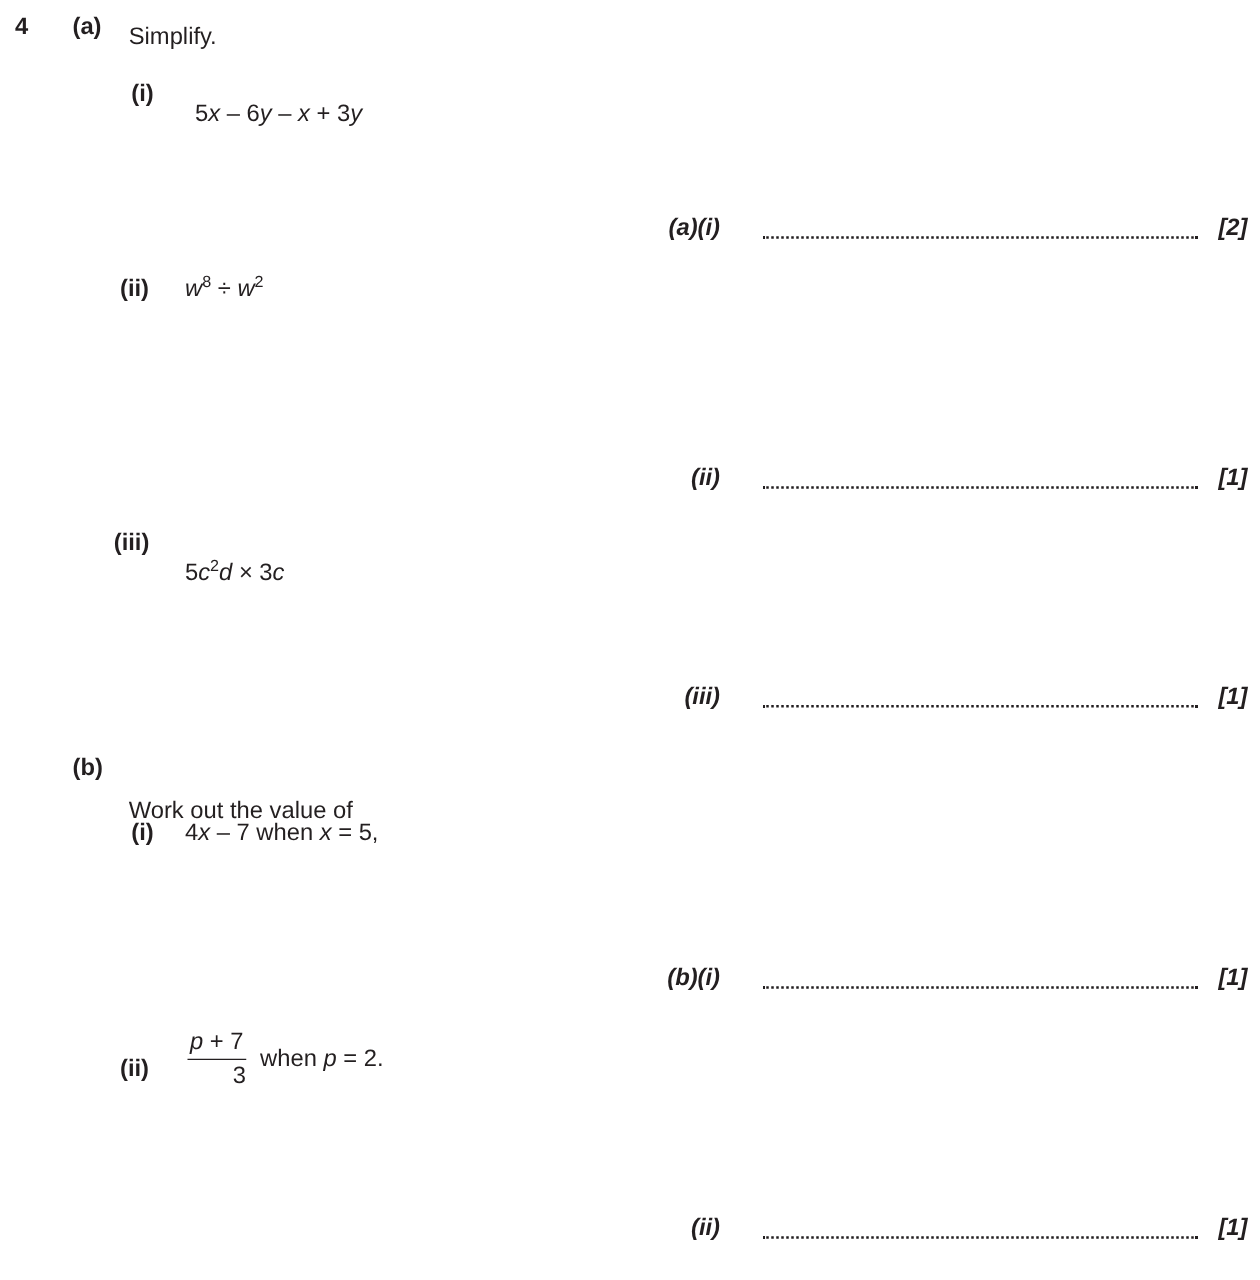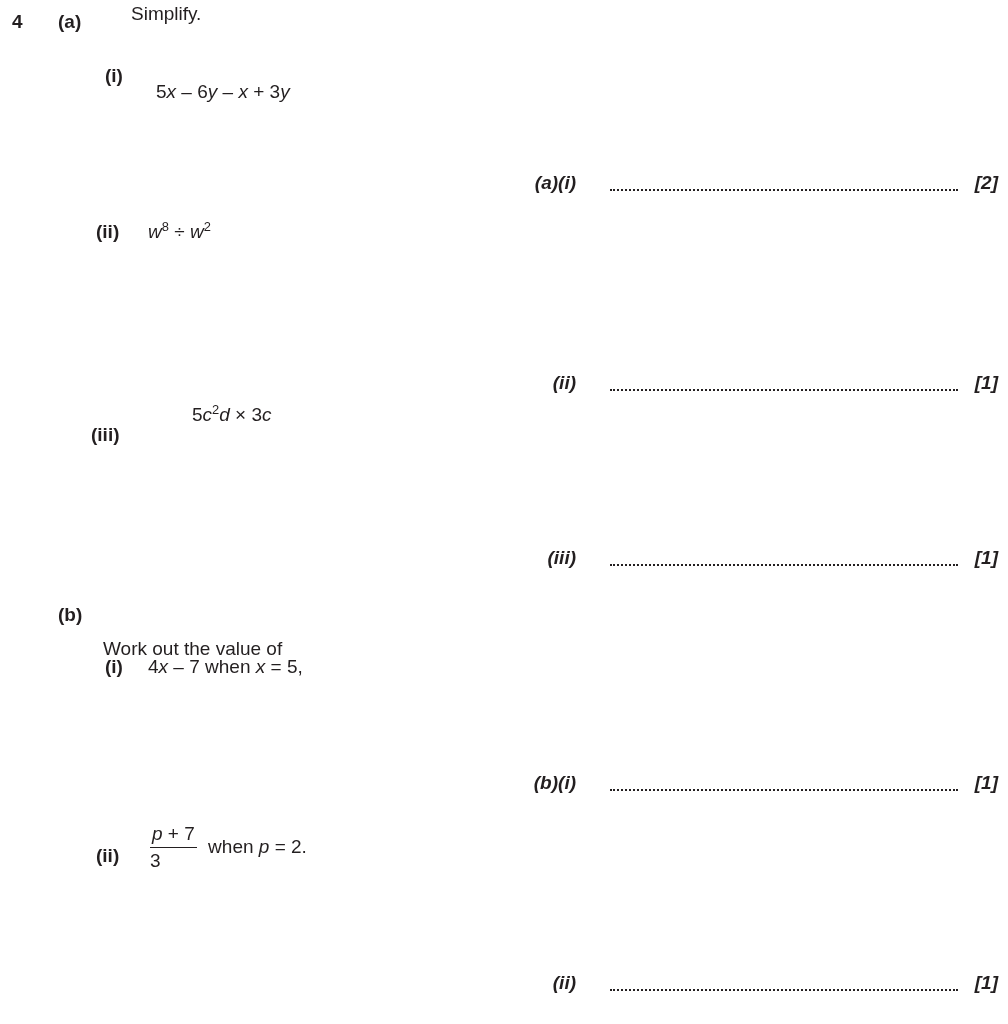--- a/index.html
+++ b/index.html
@@ -45,40 +45,40 @@
     }
     .answer-row .ans-marks {
       position: absolute;
       right: 0;
       top: 0;
       font-weight: bold;
     }
     .frac {
       display: inline-block;
       vertical-align: middle;
-      text-align: left;
+      text-align: right;
       margin-right: 6px;
     }
     .frac .num {
       display: block;
       padding: 0 2px 2px 2px;
       border-bottom: 1.5px solid #231f20;
     }
     .frac .den {
       display: block;
       padding-top: 2px;
     }
   </style>
 </head>
 <body>
 
 <div class="abs q-num">4</div>
 
 <div class="abs bold" style="left:58px; top:11px;">(a)</div>
-<div class="abs" style="left:103px; top:3px;margin-left:28px;">Simplify.</div>
+<div class="abs" style="left:103px; top:19px;">Simplify.</div>
 
 <div class="abs part-label" style="left:105px; top:65px;">(i)</div>
 <div class="abs" style="left:156px; top:65px;margin-top:16px;">
   <span>5</span><span class="it">x</span><span> – 6</span><span class="it">y</span><span> – </span><span class="it">x</span><span> + 3</span><span class="it">y</span>
 </div>
 <div class="answer-row" style="top:172px;">
   <span class="ans-label">(a)(i)</span>
   <span class="ans-dots"></span>
   <span class="ans-marks">[2]</span>
 </div>
@@ -87,21 +87,21 @@
 <div class="abs" style="left:148px; top:221px;">
   <span class="it">w</span><sup>8</sup><span> ÷ </span><span class="it">w</span><sup>2</sup>
 </div>
 <div class="answer-row" style="top:372px;">
   <span class="ans-label">(ii)</span>
   <span class="ans-dots"></span>
   <span class="ans-marks">[1]</span>
 </div>
 
 <div class="abs part-label" style="left:91px; top:424px;">(iii)</div>
-<div class="abs" style="left:148px; top:404px;margin-left:44px;">
+<div class="abs" style="left:148px; top:448px;">
   <span>5</span><span class="it">c</span><sup>2</sup><span class="it">d</span><span> × 3</span><span class="it">c</span>
 </div>
 <div class="answer-row" style="top:547px;">
   <span class="ans-label">(iii)</span>
   <span class="ans-dots"></span>
   <span class="ans-marks">[1]</span>
 </div>
 
 <div class="abs bold" style="left:58px; top:604px;">(b)</div>
 <div class="abs" style="left:103px; top:604px;margin-top:34px;">Work out the value of</div>

